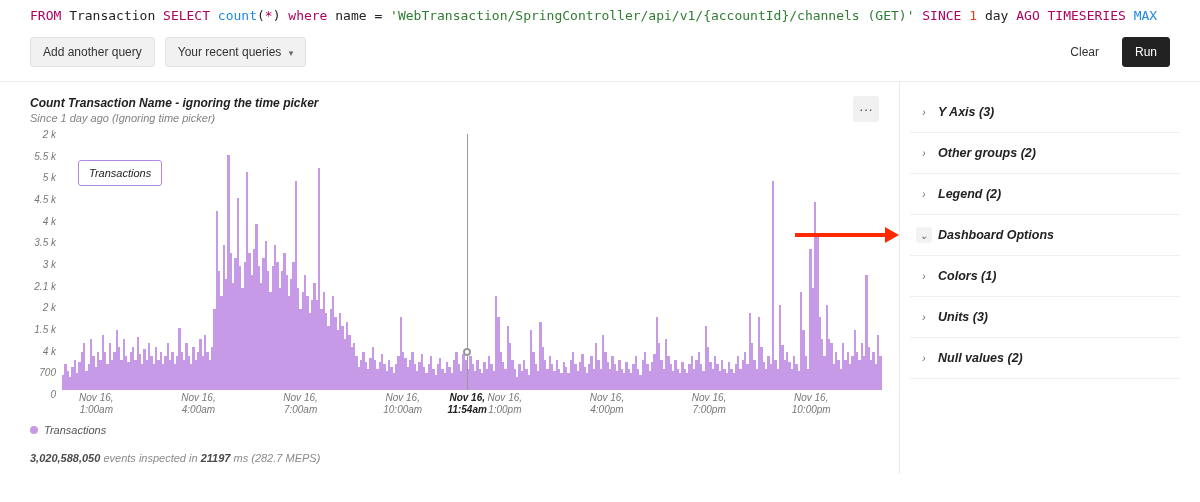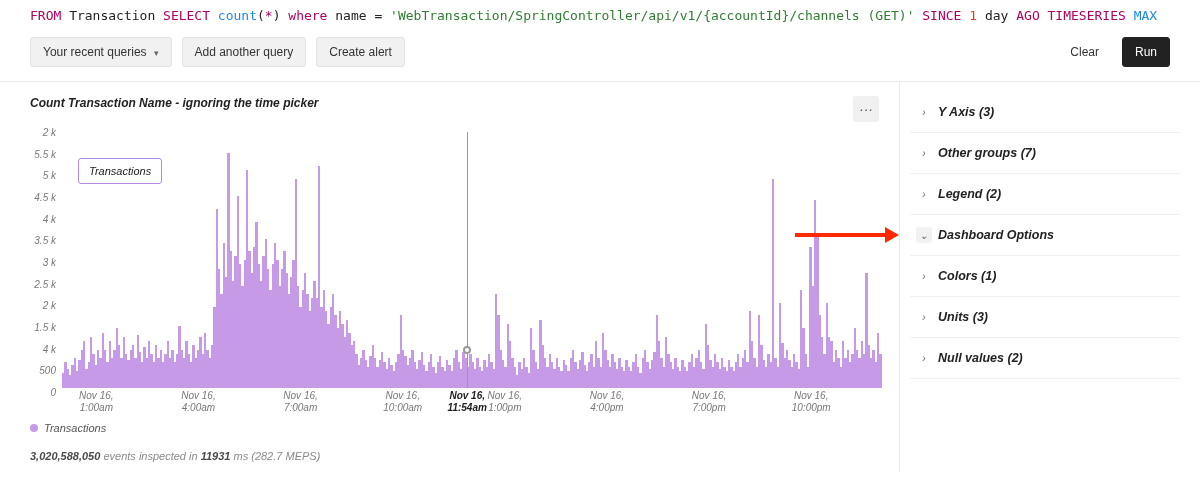--- a/index.html
+++ b/index.html
@@ -56,50 +56,50 @@
   .arrow-line { height:4px; background:#ff2a00; width:90px; }
   .arrow-head { width:0; height:0; border-top:8px solid transparent; border-bottom:8px solid transparent; border-left:14px solid #ff2a00; }
   .chevdown { font-size:9px; color:#666; margin-left:4px; }
 </style>
 </head>
 <body>
 
 <div class="query-bar" id="query-bar"><span class="tok-kw">FROM</span><span> </span><span class="tok-ent">Transaction</span><span> </span><span class="tok-kw">SELECT</span><span> </span><span class="tok-fn">count</span><span class="tok-ent">(</span><span class="tok-op">*</span><span class="tok-ent">)</span><span> </span><span class="tok-kw">where</span><span> </span><span class="tok-ent">name</span><span> = </span><span class="tok-str">'WebTransaction/SpringController/api/v1/{accountId}/channels (GET)'</span><span> </span><span class="tok-kw">SINCE</span><span> </span><span class="tok-num">1</span><span> </span><span class="tok-ent">day</span><span> </span><span class="tok-kw">AGO</span><span> </span><span class="tok-kw">TIMESERIES</span><span> </span><span class="tok-max">MAX</span></div>
 
 <div class="toolbar">
+  <button class="btn">Add another query</button>
   <button class="btn">
     <span>Your recent queries</span>
     <span class="chevdown">▾</span>
   </button>
-  <button class="btn">Add another query</button>
-  <button class="btn">Create alert</button>
   <div class="spacer"></div>
   <button class="btn ghost">Clear</button>
   <button class="btn dark">Run</button>
 </div>
 
 <div class="main">
   <div class="left" style="position:relative">
     <div class="chart-head">
       <div class="titles">
         <div class="chart-title">Count Transaction Name - ignoring the time picker</div>
+        <div class="chart-sub">Since 1 day ago (Ignoring time picker)</div>
       </div>
       <div class="dots-btn">
         <span>···</span>
       </div>
     </div>
 
     <div class="chart-shell">
       <div class="yaxis" id="yaxis">
           <div class="ylabel" style="bottom: 0%; transform: translateY(50%);">0</div>
-          <div class="ylabel" style="bottom: 8.33333%; transform: translateY(50%);">500</div>
+          <div class="ylabel" style="bottom: 8.33333%; transform: translateY(50%);">700</div>
           <div class="ylabel" style="bottom: 16.6667%; transform: translateY(50%);">4 k</div>
           <div class="ylabel" style="bottom: 25%; transform: translateY(50%);">1.5 k</div>
           <div class="ylabel" style="bottom: 33.3333%; transform: translateY(50%);">2 k</div>
-          <div class="ylabel" style="bottom: 41.6667%; transform: translateY(50%);">2.5 k</div>
+          <div class="ylabel" style="bottom: 41.6667%; transform: translateY(50%);">2.1 k</div>
           <div class="ylabel" style="bottom: 50%; transform: translateY(50%);">3 k</div>
           <div class="ylabel" style="bottom: 58.3333%; transform: translateY(50%);">3.5 k</div>
           <div class="ylabel" style="bottom: 66.6667%; transform: translateY(50%);">4 k</div>
           <div class="ylabel" style="bottom: 75%; transform: translateY(50%);">4.5 k</div>
           <div class="ylabel" style="bottom: 83.3333%; transform: translateY(50%);">5 k</div>
           <div class="ylabel" style="bottom: 91.6667%; transform: translateY(50%);">5.5 k</div>
           <div class="ylabel" style="bottom: 100%; transform: translateY(50%);">2 k</div>
         </div>
       <div class="plot" id="plot">
           <div class="bar" style="height: 5.83333%;"></div>
@@ -472,40 +472,40 @@
           <div class="xtick" style="left: 91.7%;">Nov 16,<br>10:00pm</div>
         </div>
     </div>
 
     <div class="legend">
       <span class="swatch"></span>
       <span>Transactions</span>
     </div>
 
     <div class="footer">
-      <span class="strong">3,020,588,050</span><span> events inspected in </span><span class="strong">11931</span><span> ms </span><span>(282.7 MEPS)</span>
+      <span class="strong">3,020,588,050</span><span> events inspected in </span><span class="strong">21197</span><span> ms </span><span>(282.7 MEPS)</span>
     </div>
 
     <div class="arrow-annot">
       <div class="arrow-line"></div>
         <div class="arrow-head"></div>
     </div>
   </div>
 
   <div class="right" id="sidebar">
       <div class="acc">
         <div class="acc-row">
           <div class="chev">›</div>
           <div class="label">Y Axis (3)</div>
         </div>
       </div>
       <div class="acc">
         <div class="acc-row">
           <div class="chev">›</div>
-          <div class="label">Other groups (7)</div>
+          <div class="label">Other groups (2)</div>
         </div>
       </div>
       <div class="acc">
         <div class="acc-row">
           <div class="chev">›</div>
           <div class="label">Legend (2)</div>
         </div>
       </div>
       <div class="acc">
         <div class="acc-row">

